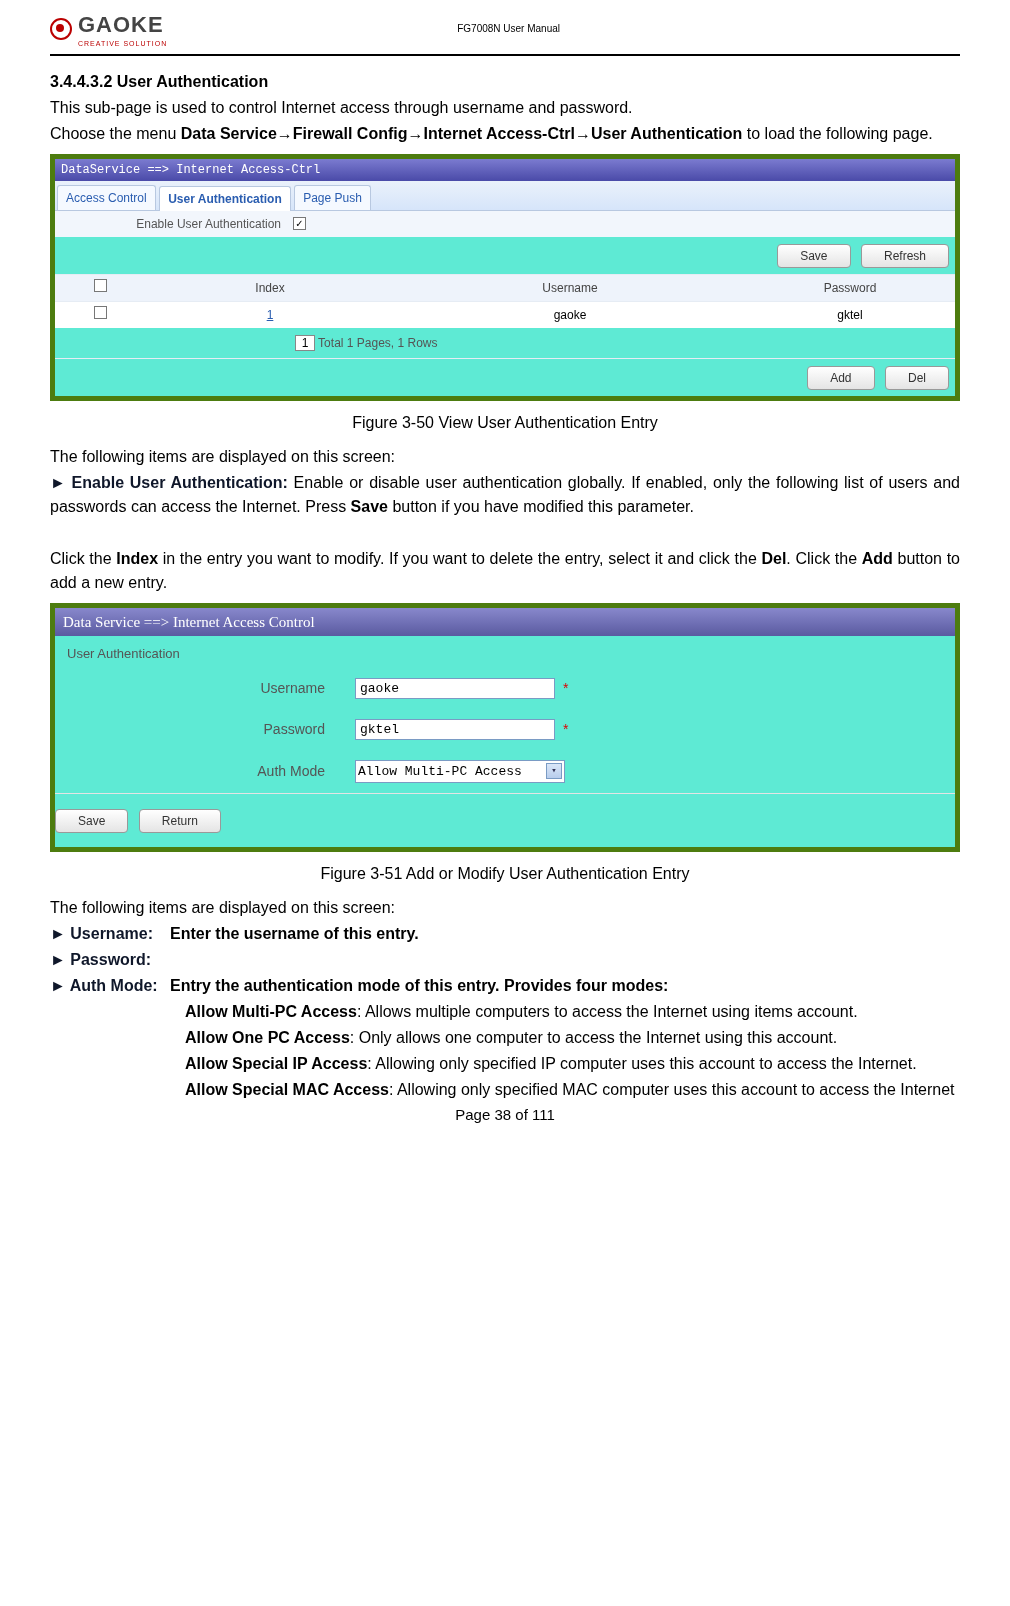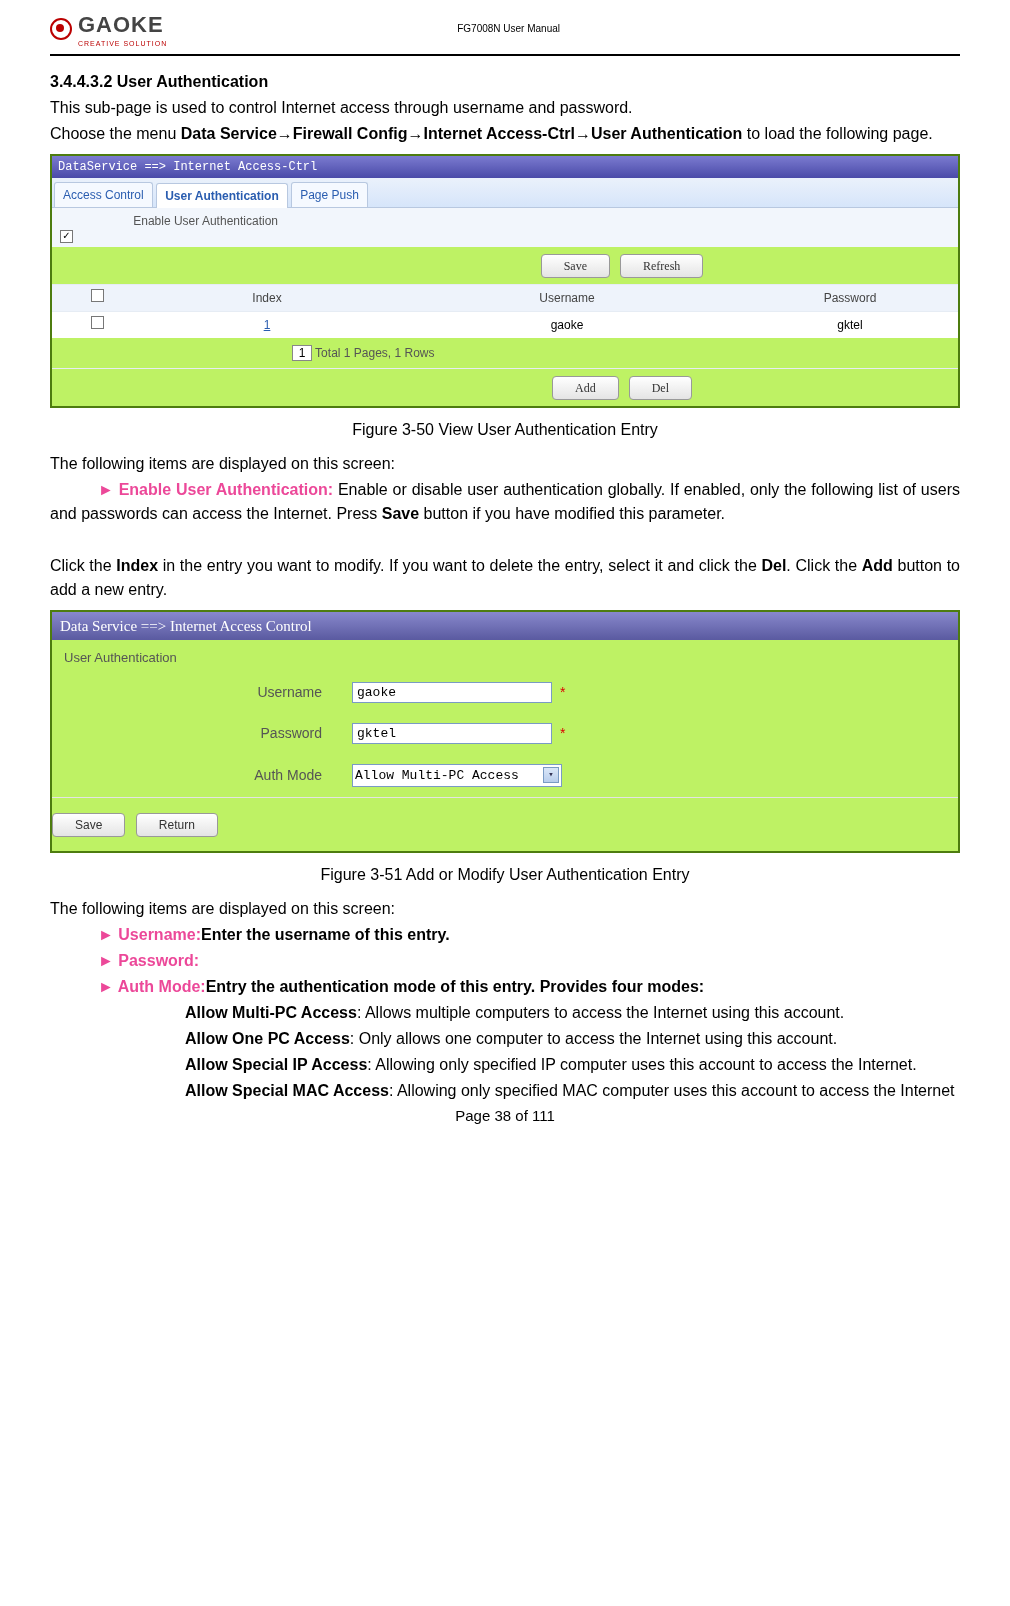--- a/index.html
+++ b/index.html
@@ -50,26 +50,26 @@
     font-size: 7px;
     color: #b00;
     letter-spacing: 1px;
     margin-top: -2px;
   }
   .logo-stack { display: flex; flex-direction: column; }
   .doc-title { font-size: 10px; }
   .section-num { font-weight: bold; }
   .para { margin: 2px 0; text-align: justify; }
   .bold { font-weight: bold; }
-  .blue { color: #ec4899; font-weight: bold; margin-left: 48px; }
+  .blue { color: #0f172a; font-weight: bold; }
   .red { color: #d00; }
   .screenshot {
-    border: 2px solid #4d7c0f;
+    border: 5px solid #4d7c0f;
     margin: 8px 0;
-    background: #bef264;
+    background: #5eead4;
   }
   .ss1-titlebar {
     background: linear-gradient(#7b7bd0, #4a4aa8);
     color: #fff;
     font-family: "Courier New", monospace;
     font-size: 12px;
     padding: 2px 6px;
   }
   .ss1-tabrow {
     background: linear-gradient(#eaf1fb, #d6e5fa);
@@ -90,40 +90,39 @@
     background: #fff;
     color: #2a5db0;
     font-weight: bold;
     position: relative;
     top: 1px;
   }
   .tab.inactive { color: #2a5db0; }
   .ss1-body { padding: 0; }
   .ss1-row {
     display: flex;
+    align-items: center;
     font-size: 12px;
     padding: 4px 8px;
-    flex-direction: column;
   }
   .ss1-row.alt { background: #f2f6fc; }
   .ss1-label { width: 230px; text-align: right; padding-right: 12px; color: #555; }
   .checkbox {
     width: 13px; height: 13px;
     border: 1px solid #777;
     background: #fff;
     display: inline-flex;
     align-items: center;
     justify-content: center;
     font-size: 10px;
     line-height: 1;
   }
   .btnrow {
-    text-align: center;
+    text-align: right;
     padding: 6px 0 6px 240px;
-    font-family: Liberation Serif, serif;
   }
   .os-btn {
     display: inline-block;
     border: 1px solid #999;
     border-radius: 4px;
     background: linear-gradient(#fff,#e4e4e4);
     font-size: 12px;
     padding: 2px 22px;
     margin-right: 6px;
     color: #333;
@@ -325,21 +324,21 @@
   </div>
   <div class="def-row">
     <div class="def-term"><span class="blue">► Password:</span></div>
   </div>
   <div class="def-row">
     <div class="def-term"><span class="blue">► Auth Mode:</span></div>
     <div class="def-body">Entry the authentication mode of this entry. Provides four modes:</div>
   </div>
 </div>
 <p class="mode-block">
-  <span class="bold">Allow Multi-PC Access</span><span>: Allows multiple computers to access the Internet using this account.</span>
+  <span class="bold">Allow Multi-PC Access</span><span>: Allows multiple computers to access the Internet using items account.</span>
 </p>
 <p class="mode-block">
   <span class="bold">Allow One PC Access</span><span>:   Only allows one computer to access the Internet using this account.</span>
 </p>
 <p class="mode-block">
   <span class="bold">Allow Special IP Access</span><span>: Allowing only specified IP computer uses this account to access the Internet.</span>
 </p>
 <p class="mode-block">
   <span class="bold">Allow Special MAC Access</span><span>: Allowing only specified MAC computer uses this account to access the Internet</span>
 </p>

